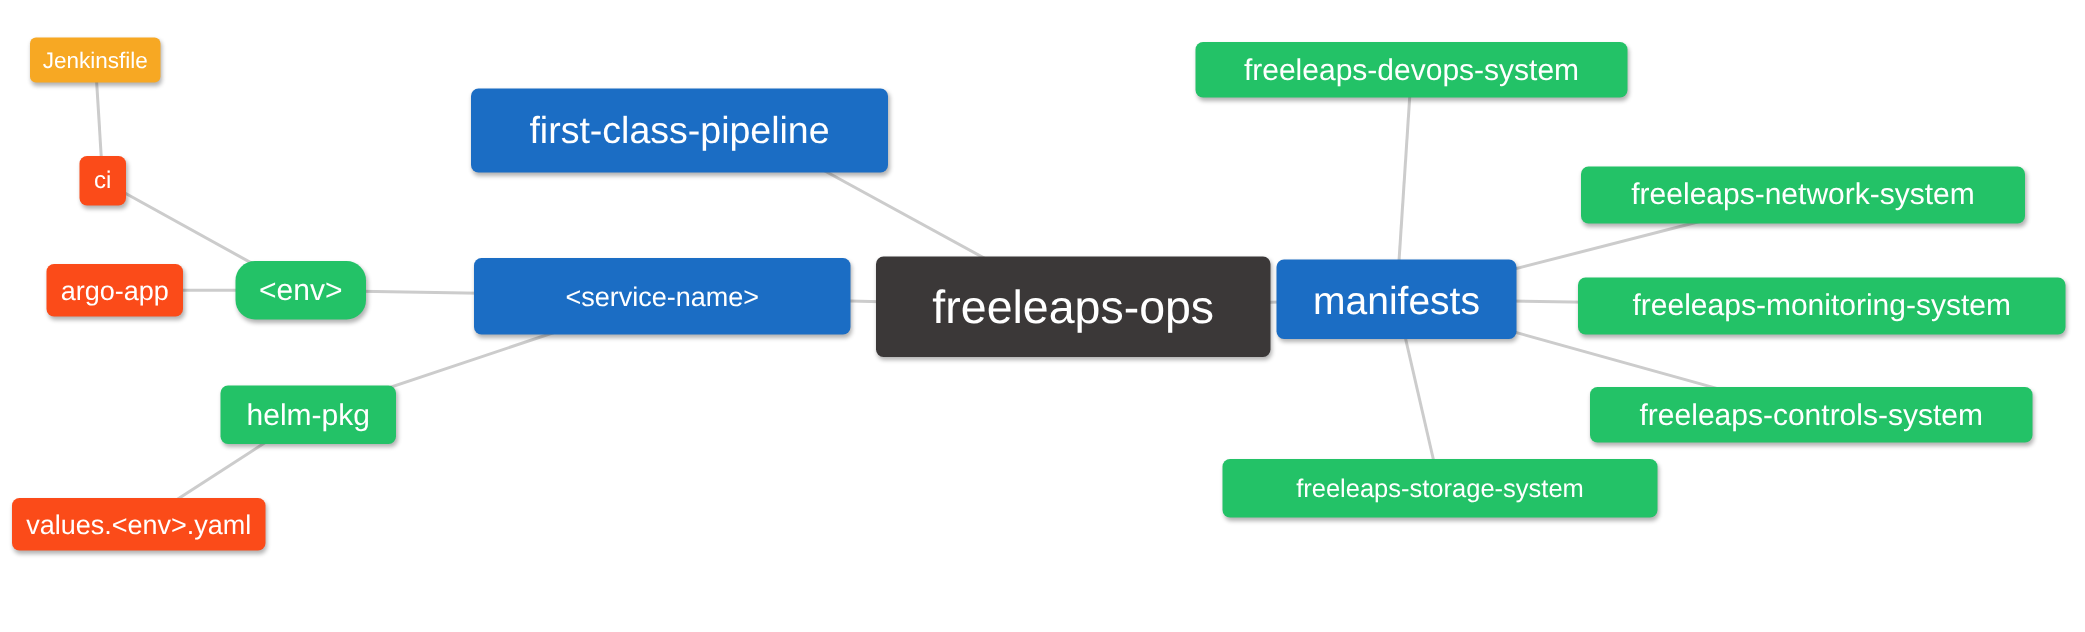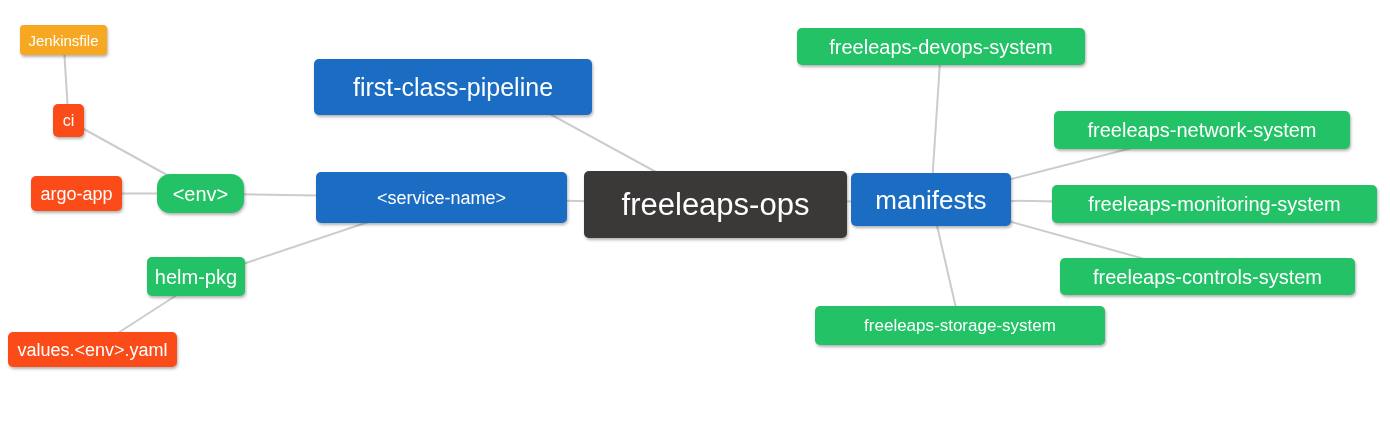--- a/index.html
+++ b/index.html
@@ -77,21 +77,21 @@
   <div class="node blue" style="left:316px; top:172px; width:251px; height:51px; font-size:18px;">&lt;service-name&gt;</div>
 
   <div class="node green" style="left:157px; top:174px; width:87px; height:39px; font-size:20px;border-radius:13px;">&lt;env&gt;</div>
 
   <div class="node red" style="left:53px; top:104px; width:31px; height:33px; font-size:16px;">ci</div>
 
   <div class="node orange" style="left:20px; top:25px; width:87px; height:30px; font-size:15px; border-radius:4px;">Jenkinsfile</div>
 
   <div class="node red" style="left:31px; top:176px; width:91px; height:35px; font-size:18px;">argo-app</div>
 
-  <div class="node green" style="left:147px; top:257px; width:98px; height:39px; font-size:20px;">helm-pkg</div>
+  <div class="node green" style="left:147px; top:257px; width:117px; height:39px; font-size:20px;">helm-pkg</div>
 
   <div class="node red" style="left:8px; top:332px; width:169px; height:35px; font-size:18px;">values.&lt;env&gt;.yaml</div>
 
   <div class="node blue" style="left:851px; top:173px; width:160px; height:53px; font-size:26px;">manifests</div>
 
   <div class="node green" style="left:797px; top:28px; width:288px; height:37px; font-size:20px;">freeleaps-devops-system</div>
 
   <div class="node green" style="left:1052px; top:185px; width:325px; height:38px; font-size:20px;">freeleaps-monitoring-system</div>
 
   <div class="node green" style="left:1054px; top:111px; width:296px; height:38px; font-size:20px;">freeleaps-network-system</div>

